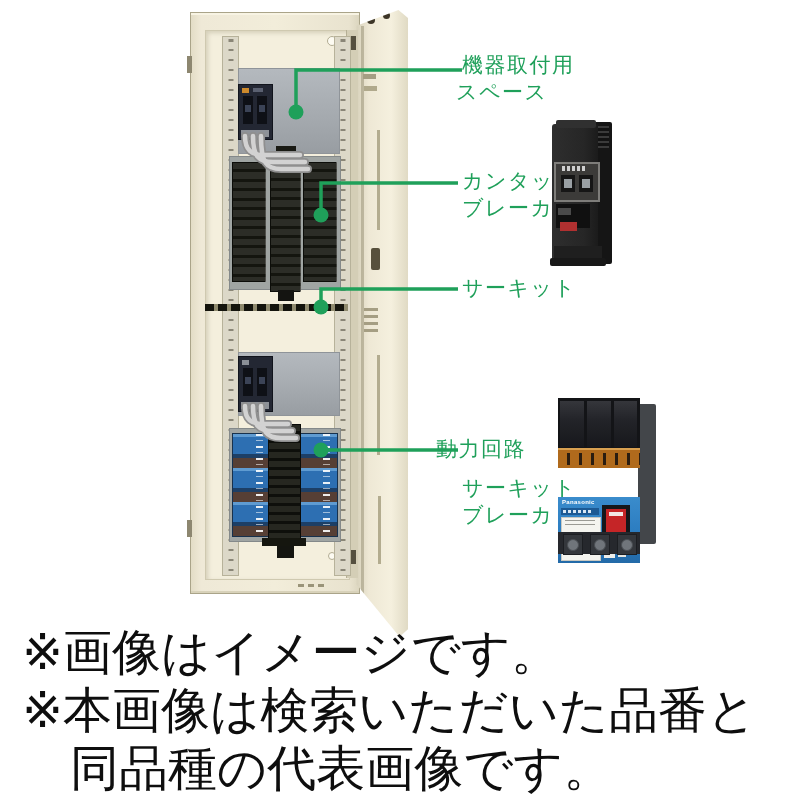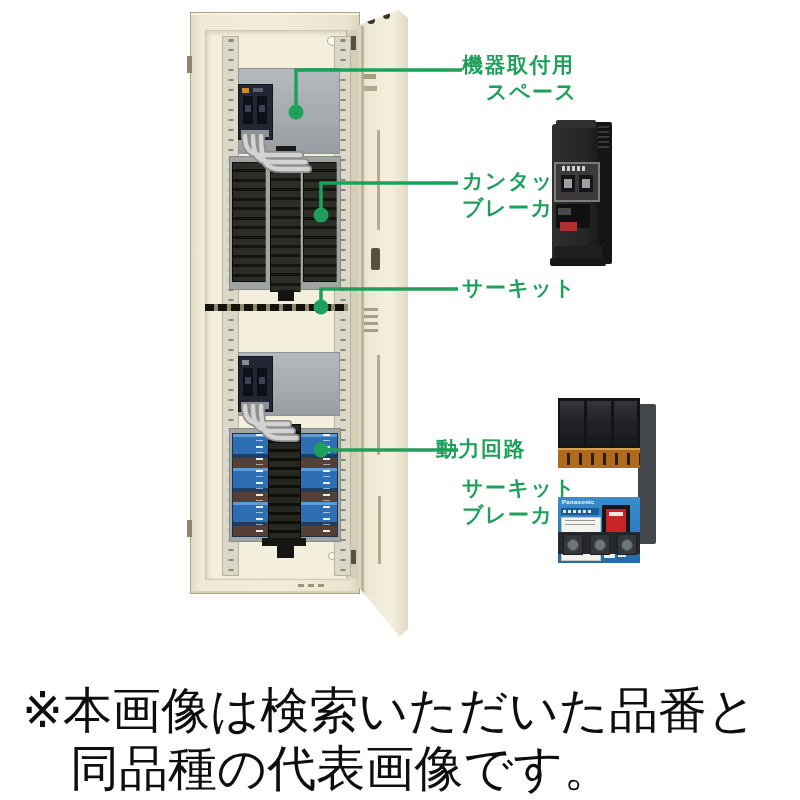--- a/index.html
+++ b/index.html
@@ -17,21 +17,21 @@
   .mbreaker{background:#232733;border:1px solid #11141c;}
   .toggle{background:#0e1016;}
   .toggle i{position:absolute;left:2px;right:2px;top:9px;height:7px;background:#3b4356;display:block;}
   .blkcol{background:repeating-linear-gradient(180deg,#2c2d27 0 6.5px,#14150f 6.5px 9.5px);
           border:1px solid #0c0d09;border-right:1px solid rgba(255,255,255,.18);}
   .bluecol{background:repeating-linear-gradient(180deg,#5f9bd1 0 3px,#2d6fb2 3px 20px,#1d3f66 20px 24px,#563f35 24px 34px);
            border:1px solid #17314d;}
   .bluecol .specks{position:absolute;left:62%;top:0;bottom:0;width:7px;
        background:repeating-linear-gradient(180deg,rgba(255,255,255,.9) 0 2px,transparent 2px 6px,rgba(255,255,255,.55) 6px 7.5px,transparent 7.5px 12px);}
   .sep{background:repeating-linear-gradient(90deg,#14140d 0 9px,#8f8a6e 9px 13px);}
-  .glabel{color:#1fa05a;font-size:21px;font-weight:700;letter-spacing:1.5px;line-height:1;white-space:nowrap;}
+  .glabel{color:#1fa05a;font-size:21px;font-weight:400;letter-spacing:1.5px;line-height:1;white-space:nowrap;}
   .foot{color:#0e0e0e;font-size:49px;font-weight:500;line-height:1;letter-spacing:0px;white-space:nowrap;}
   .screwhole{width:8px;height:8px;border-radius:50%;background:#fdfbf2;border:1.5px solid #b2ac92;}
   .ventdash{width:6px;height:3px;background:#9a9479;}
   .door{background:linear-gradient(90deg,#d5cfb8 0,#eee8d5 26%,#f5f0de 68%,#e0dac4 100%);
         clip-path:polygon(3% 2.8%,82% 0.3%,100% 1.6%,100% 98.6%,84% 99.8%,3% 91.5%);}
   .doorslot{width:2.5px;background:#b3ac8f;}
   
   .p1body{background:linear-gradient(90deg,#2e2e2e 0,#262626 70%,#1b1b1b 100%);border-radius:3px;}
   .p2blue{background:linear-gradient(180deg,#3a8ccc 0,#2b7cc0 55%,#236aa8 100%);margin-top:31px;}
   .term{background:#34373c;border:1px solid #1c1e22;}
@@ -157,21 +157,21 @@
     </g>
     <g fill="#1fa05a" stroke="none">
       <circle cx="296" cy="112" r="7.5"></circle>
       <circle cx="321" cy="215" r="7.5"></circle>
       <circle cx="321" cy="307" r="7.5"></circle>
       <circle cx="321" cy="450" r="7.5"></circle>
     </g>
   </svg>
 
   <div class="a glabel" style="left:462px;top:54px;">機器取付用</div>
-  <div class="a glabel" style="left:486px;top:81px;">スペース</div>
+  <div class="a glabel" style="left:456px;top:81px;">スペース</div>
   <div class="a glabel" style="left:462px;top:170px;">カンタッチ</div>
   <div class="a glabel" style="left:462px;top:197px;">ブレーカ</div>
   <div class="a glabel" style="left:462px;top:277px;">サーキット</div>
   <div class="a glabel" style="left:436px;top:438px;">動力回路</div>
   <div class="a glabel" style="left:462px;top:477px;">サーキット</div>
   <div class="a glabel" style="left:462px;top:504px;">ブレーカ</div>
 
   <div class="a" style="left:548px;top:118px;width:66px;height:152px;">
     <div class="a" style="left:46px;top:4px;width:18px;height:142px;background:#151515;border-radius:2px;"></div>
     <div class="a" style="left:50px;top:8px;width:11px;height:22px;background:repeating-linear-gradient(180deg,#3a3a3a 0 2px,#121212 2px 5px);"></div>
@@ -228,16 +228,17 @@
         </div>
       <div class="a term" style="left:32px;top:2px;width:18px;height:19px;">
           <i></i>
         </div>
       <div class="a term" style="left:59px;top:2px;width:18px;height:19px;">
           <i></i>
         </div>
     </div>
   </div>
 
+  <div class="a foot" style="left:22px;top:628px;">※画像はイメージです。</div>
   <div class="a foot" style="left:70px;top:744px;">同品種の代表画像です。</div>
   <div class="a foot" style="left:22px;top:686px;">※本画像は検索いただいた品番と</div>
 
 </div>
 
 </body></html>

